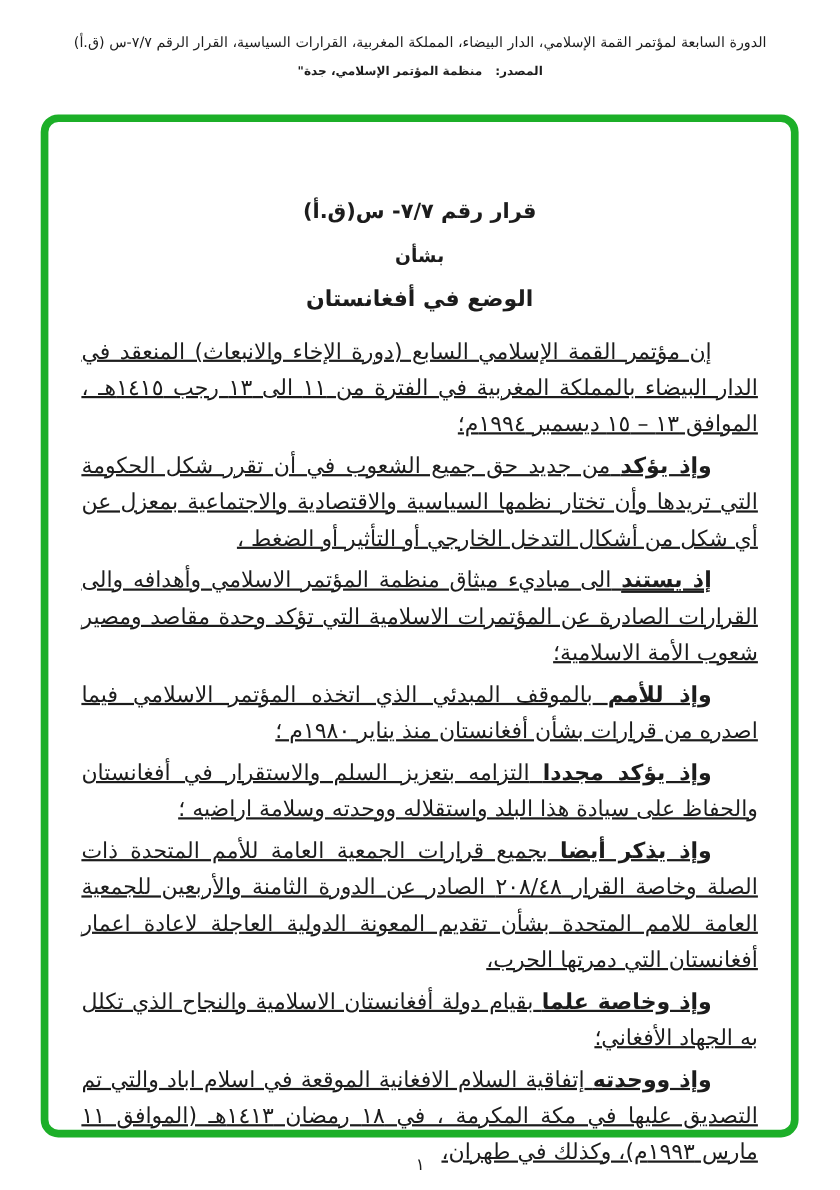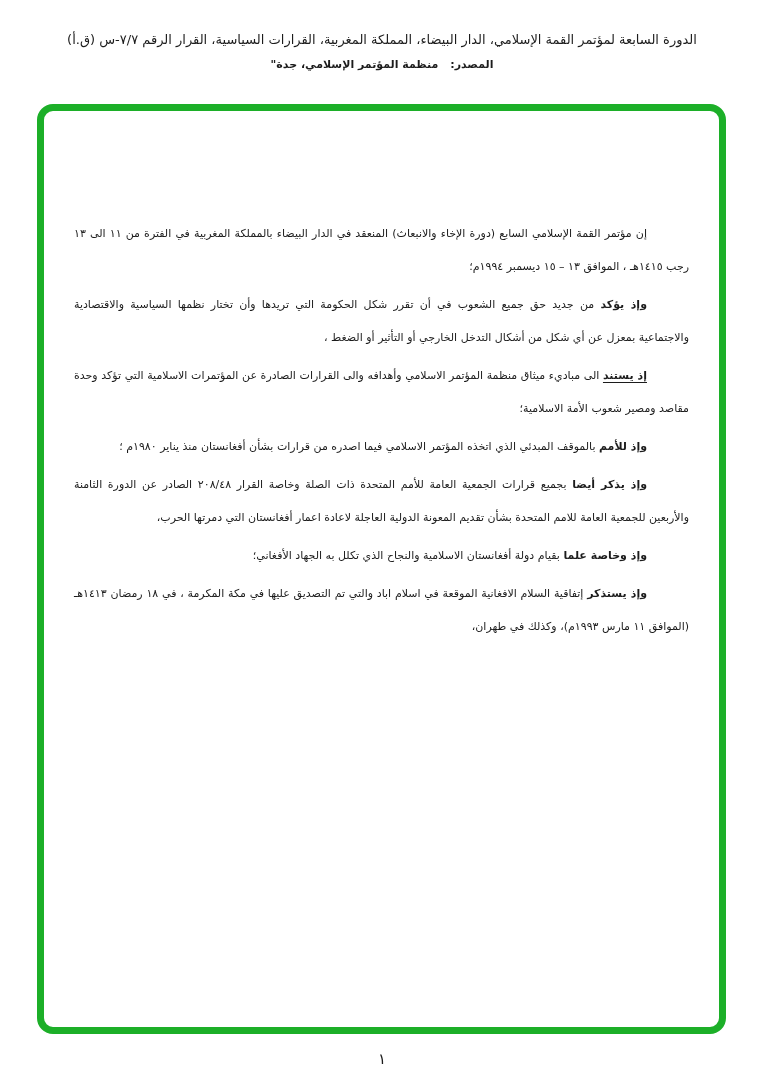--- a/index.html
+++ b/index.html
@@ -66,24 +66,25 @@
     margin-bottom: 16px;
   }
   .title-block .subject {
     font-size: 20px;
     font-weight: bold;
   }
 
   
   .body-text {
     direction: rtl;
-    margin-top: 36px;
-    font-size: 11px;
+    margin-top: 20px;
+    font-size: 20px;
     line-height: 33px;
     text-align: justify;
+    text-decoration: underline;
   }
   .body-text p {
     margin: 0 0 5px 0;
     text-indent: 42px;
   }
   .body-text .lead {
     font-weight: bold;
   }
   .body-text .lead.u {
     text-decoration: underline;
@@ -106,47 +107,56 @@
 <div class="doc-header">
   <div class="citation">الدورة السابعة لمؤتمر القمة الإسلامي، الدار البيضاء، المملكة المغربية، القرارات السياسية، القرار الرقم ٧/٧-س (ق.أ)</div>
   <div class="source">
     <span class="label">المصدر:</span>
     <span class="value">منظمة المؤتمر الإسلامي، جدة"</span>
   </div>
 </div>
 
 <div class="frame" style="border-color: rgb(28, 175, 40);">
 
+  <div class="title-block">
+    <div class="res-number">قرار رقم ٧/٧- س(ق.أ)</div>
+    <div class="connector">بشأن</div>
+    <div class="subject">الوضع في أفغانستان</div>
+  </div>
 
   <div class="body-text">
     <p>
       <span class="lead"></span>
       <span>إن مؤتمر القمة الإسلامي السابع (دورة الإخاء والانبعاث) المنعقد في الدار البيضاء بالمملكة المغربية في الفترة من ١١ الى ١٣ رجب ١٤١٥هـ ، الموافق ١٣ – ١٥ ديسمبر ١٩٩٤م؛</span>
     </p>
     <p>
       <span class="lead">وإذ يؤكد</span>
       <span>من جديد حق جميع الشعوب في أن تقرر شكل الحكومة التي تريدها وأن تختار نظمها السياسية والاقتصادية والاجتماعية بمعزل عن أي شكل من أشكال التدخل الخارجي أو التأثير أو الضغط ،</span>
     </p>
     <p>
       <span class="lead u">إذ يستند</span>
       <span>الى مباديء ميثاق منظمة المؤتمر الاسلامي وأهدافه والى القرارات الصادرة عن المؤتمرات الاسلامية التي تؤكد وحدة مقاصد ومصير شعوب الأمة الاسلامية؛</span>
     </p>
     <p>
       <span class="lead">وإذ للأمم</span>
       <span>بالموقف المبدئي الذي اتخذه المؤتمر الاسلامي فيما اصدره من قرارات بشأن أفغانستان منذ يناير ١٩٨٠م ؛</span>
     </p>
     <p>
+      <span class="lead">وإذ يؤكد مجددا</span>
+      <span>التزامه بتعزيز السلم والاستقرار في أفغانستان والحفاظ على سيادة هذا البلد واستقلاله ووحدته وسلامة اراضيه ؛</span>
+    </p>
+    <p>
       <span class="lead">وإذ يذكر أيضا</span>
       <span>بجميع قرارات الجمعية العامة للأمم المتحدة ذات الصلة وخاصة القرار ٢٠٨/٤٨ الصادر عن الدورة الثامنة والأربعين للجمعية العامة للامم المتحدة بشأن تقديم المعونة الدولية العاجلة لاعادة اعمار أفغانستان التي دمرتها الحرب،</span>
     </p>
     <p>
       <span class="lead">وإذ وخاصة علما</span>
       <span>بقيام دولة أفغانستان الاسلامية والنجاح الذي تكلل به الجهاد الأفغاني؛</span>
     </p>
     <p>
-      <span class="lead">وإذ يستذكر</span>
+      <span class="lead">وإذ ووحدته</span>
       <span>إتفاقية السلام الافغانية الموقعة في اسلام اباد والتي تم التصديق عليها في مكة المكرمة ، في ١٨ رمضان ١٤١٣هـ (الموافق ١١ مارس ١٩٩٣م)، وكذلك في طهران،</span>
     </p>
   </div>
 
 </div>
 
 <div class="page-number">١</div>
 
 </body></html>

